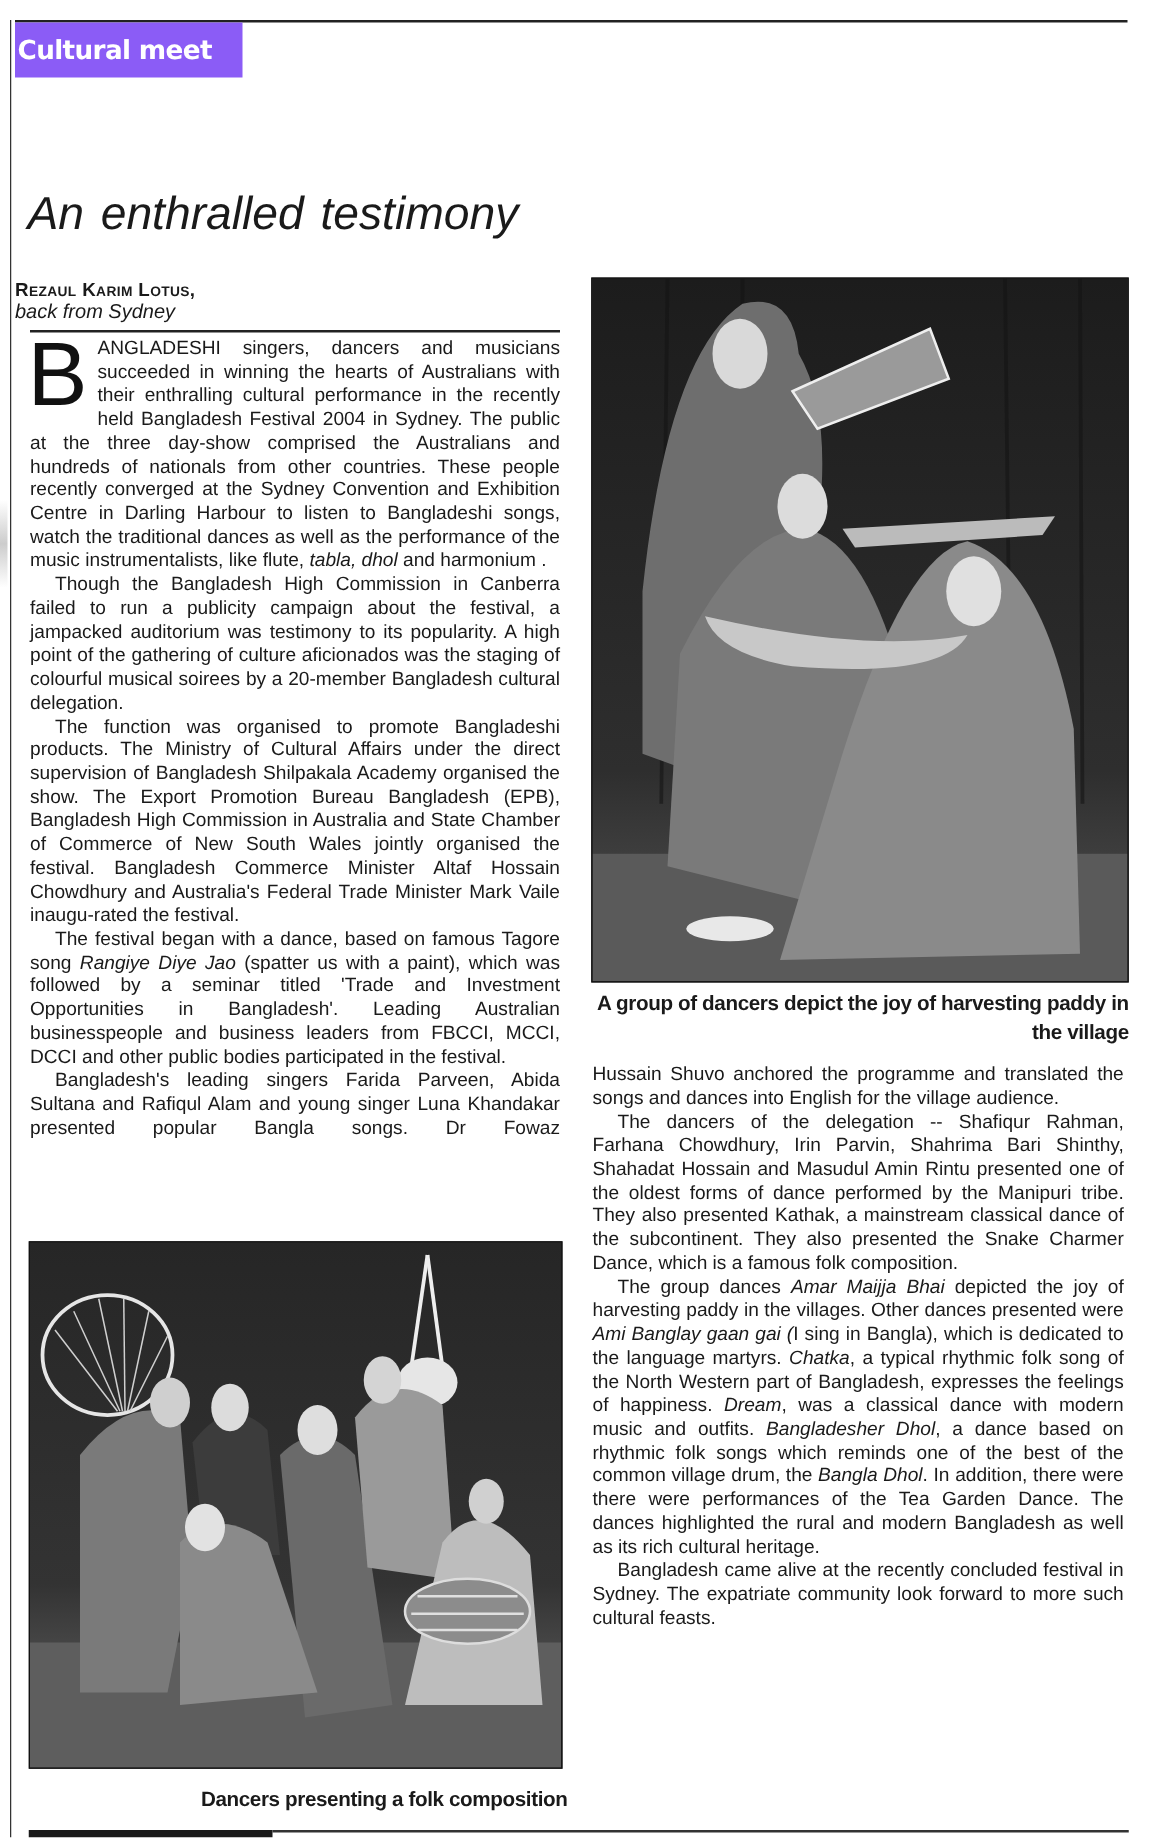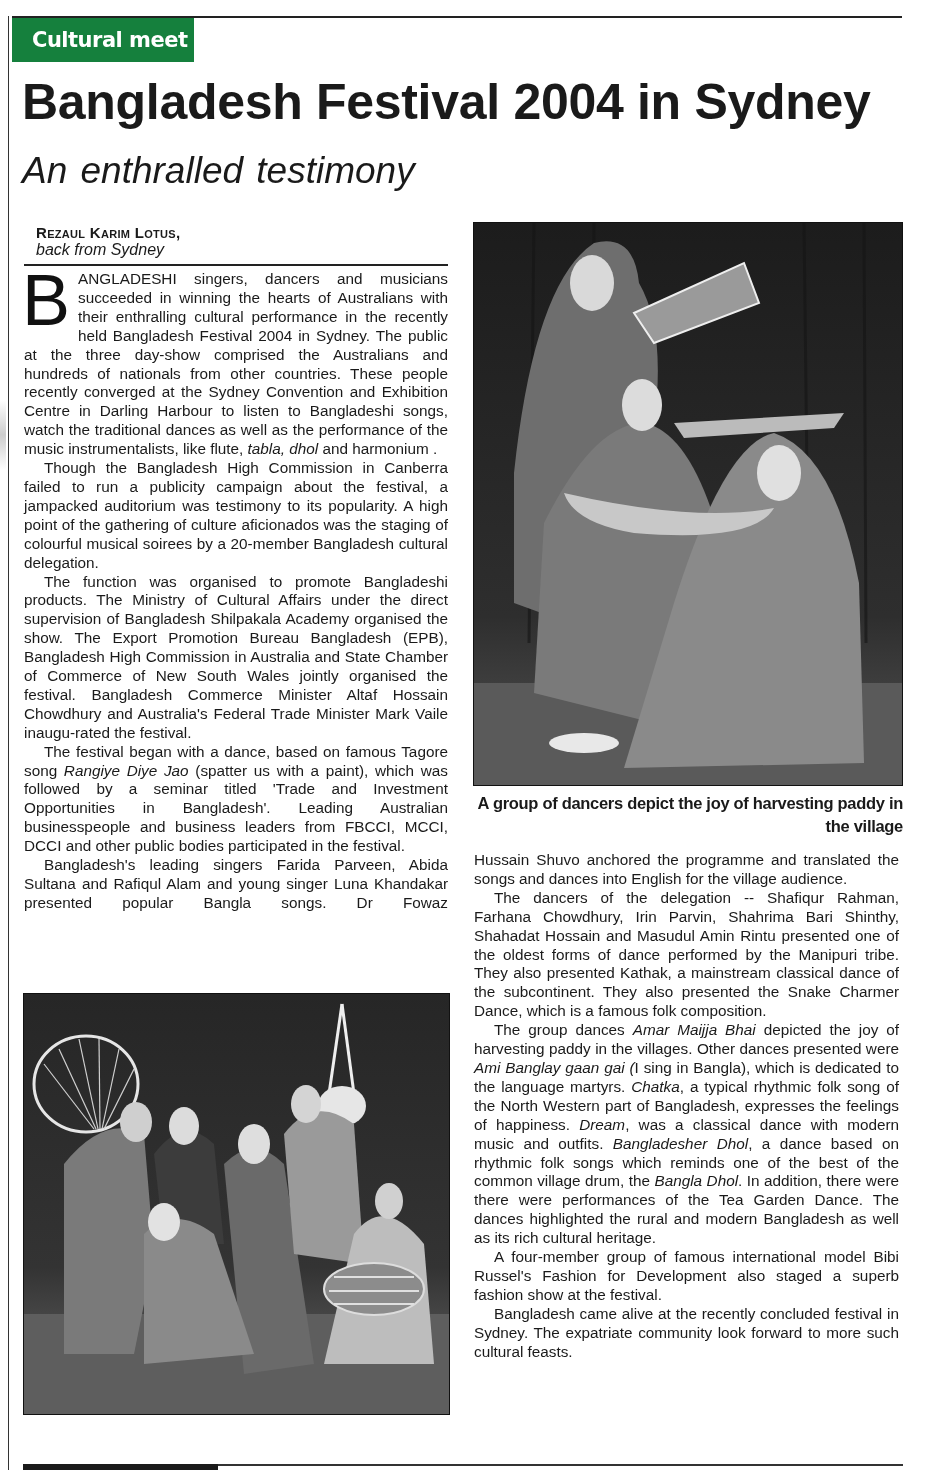--- a/index.html
+++ b/index.html
@@ -1,27 +1,27 @@
 <!DOCTYPE html>
 <html><head>
 <meta charset="utf-8">
 <style>
   html, body { margin: 0; padding: 0; background: #ffffff; }
   body { width: 935px; height: 1470px; position: relative; overflow: hidden; color: #1a1a1a; }
   .page { position: absolute; left: 0; top: 0; width: 935px; height: 1470px; }
   .left-rule { position: absolute; left: 8px; top: 16px; width: 1px; height: 1454px; background: #333; }
   .top-rule { position: absolute; left: 12px; top: 16px; width: 890px; height: 2px; background: #222; }
-  .kicker { position: absolute; left: 12px; top: 18px; width: 182px; height: 44px; background: #15803d; color: #fff;
-    font-family: "DejaVu Sans", sans-serif; font-weight: bold; font-size: 21px; line-height: 44px; padding-left: 20px; box-sizing: border-box;
+  .kicker { position: absolute; left: 12px; top: 18px; width: 182px; height: 44px; background: #8b5cf6; color: #fff;
+    font-family: "DejaVu Sans", sans-serif; font-weight: bold; font-size: 21px; line-height: 44px; padding-left: 2px; box-sizing: border-box;
     letter-spacing: -0.5px; transform-origin: left center; }
   .headline { position: absolute; left: 22px; top: 72px; font-family: "Liberation Sans", sans-serif; font-weight: bold;
     font-size: 50px; line-height: 60px; color: #1a1a1a; letter-spacing: -0.3px; white-space: nowrap; }
   .subhead { position: absolute; left: 22px; top: 148px; font-family: "Liberation Sans", sans-serif; font-style: italic;
     font-size: 37px; line-height: 46px; color: #1a1a1a; white-space: nowrap; word-spacing: 3px; }
-  .byline { position: absolute; left: 36px; top: 224px; width: 424px; }
+  .byline { position: absolute; left: 12px; top: 224px; width: 424px; }
   .byline-name { font-family: "Liberation Sans", sans-serif; font-weight: bold; font-size: 15px; line-height: 18px; font-variant: small-caps; letter-spacing: 0.3px; }
   .byline-loc { font-family: "Liberation Sans", sans-serif; font-style: italic; font-size: 16px; line-height: 16px; }
   .byline-rule { position: absolute; left: 24px; top: 264px; width: 424px; height: 2px; background: #222; }
   .col { position: absolute; font-family: "Liberation Sans", sans-serif; font-size: 15.3px; line-height: 18.9px; text-align: justify; color: #1a1a1a; }
   .col p { margin: 0; text-indent: 20px; }
   .col p.first { text-indent: 0; }
   .col p.noindent { text-indent: 0; }
   .col-left { left: 24px; top: 270px; width: 424px; }
   .col-right { left: 474px; top: 851px; width: 425px; }
   .dropcap { float: left; font-family: "Liberation Sans", sans-serif; font-size: 72px; line-height: 56px; margin: 2px 8px 0 -2px; font-weight: normal; color: #111; }
@@ -39,21 +39,20 @@
 </head>
 <body>
 
 <div class="page">
   <div class="left-rule"></div>
   <div class="edge-smudge"></div>
   <div class="top-rule"></div>
 
   <div class="kicker">Cultural meet</div>
 
-  <h1 class="headline" style="margin:0;">Bangladesh Festival 2004 in Sydney</h1>
   <h2 class="subhead" style="margin:0;font-weight:normal;">An  enthralled testimony</h2>
 
   <div class="byline">
     <div class="byline-name">Rezaul Karim Lotus,</div>
     <div class="byline-loc">back from Sydney</div>
   </div>
   <div class="byline-rule"></div>
 
   <div class="col col-left">
     <p class="first"><span class="dropcap">B</span><span>ANGLADESHI singers, dancers and musicians succeeded in winning the  hearts of Australians with their enthralling cultural performance in the recently held Bangladesh Festival 2004 in Sydney. The public at the three day-show comprised the Australians and hundreds of nationals from other countries. These people recently converged at the Sydney Convention and Exhibition Centre in Darling Harbour to listen to Bangladeshi songs, watch the traditional dances as well as the performance of the music instrumentalists, like flute, </span><i>tabla, dhol</i><span>  and harmonium .</span></p>
@@ -94,21 +93,20 @@
       <path d="M200 200 L370 190 L360 205 L210 215 Z" fill="#bbb"></path>
       <ellipse cx="110" cy="520" rx="35" ry="10" fill="#e8e8e8"></ellipse>
     </svg>
   </div>
   <div class="caption caption-top">A group of dancers depict the joy of harvesting paddy in the village</div>
 
   <div class="col col-right">
     <p class="noindent">Hussain Shuvo anchored the programme and translated the songs and dances into English for the village audience.</p>
     <p>The dancers of the delegation -- Shafiqur Rahman, Farhana Chowdhury, Irin Parvin, Shahrima Bari Shinthy, Shahadat Hossain and Masudul Amin Rintu presented one of the oldest forms of dance performed by the Manipuri tribe. They also presented Kathak, a mainstream classical dance of the subcontinent. They also presented the Snake Charmer Dance, which is a famous folk composition.</p>
     <p><span>The group dances </span><i>Amar Maijja Bhai</i><span> depicted the joy of harvesting paddy in the villages. Other dances presented were </span><i>Ami Banglay gaan gai (</i><span>I sing in Bangla), which is dedicated to the language martyrs. </span><i>Chatka</i><span>, a typical rhythmic folk song of the North Western part of Bangladesh, expresses the feelings of happiness. </span><i>Dream</i><span>, was a classical dance with modern music and outfits. </span><i>Bangladesher Dhol</i><span>, a dance based on rhythmic folk songs which reminds one of the best of the common village drum, the </span><i>Bangla Dhol</i><span>. In addition, there were there were performances of the Tea Garden Dance. The dances highlighted the rural and modern Bangladesh as well as its rich cultural heritage.</span></p>
-    <p>A four-member group of famous international model Bibi Russel's Fashion for Development also staged a superb fashion show at the festival.</p>
     <p>Bangladesh came alive at the recently concluded festival in Sydney. The expatriate community look forward to more such cultural feasts.</p>
   </div>
 
   <div class="photo photo-bottom" title="Group of folk performers with a fish trap, ektara and dhol drum on stage">
     <svg viewBox="0 0 425 420" preserveAspectRatio="none">
       <defs>
         <linearGradient id="bgB" x1="0" y1="0" x2="0" y2="1">
           <stop offset="0" stop-color="#262626"></stop>
             <stop offset="0.65" stop-color="#333"></stop>
             <stop offset="1" stop-color="#6a6a6a"></stop>
@@ -145,16 +143,17 @@
       <ellipse cx="365" cy="207" rx="14" ry="18" fill="#d0d0d0"></ellipse>
 
       <ellipse cx="350" cy="295" rx="50" ry="26" fill="#8c8c8c" stroke="#ddd" stroke-width="2"></ellipse>
       <g stroke="#e0e0e0" stroke-width="2">
           <line x1="310" y1="283" x2="390" y2="283"></line>
           <line x1="305" y1="297" x2="395" y2="297"></line>
           <line x1="310" y1="310" x2="390" y2="310"></line>
         </g>
     </svg>
   </div>
+  <div class="caption caption-bottom">Dancers presenting a folk composition</div>
 
   <div class="bottom-bar"></div>
   <div class="bottom-rule"></div>
 </div>
 
 </body></html>

